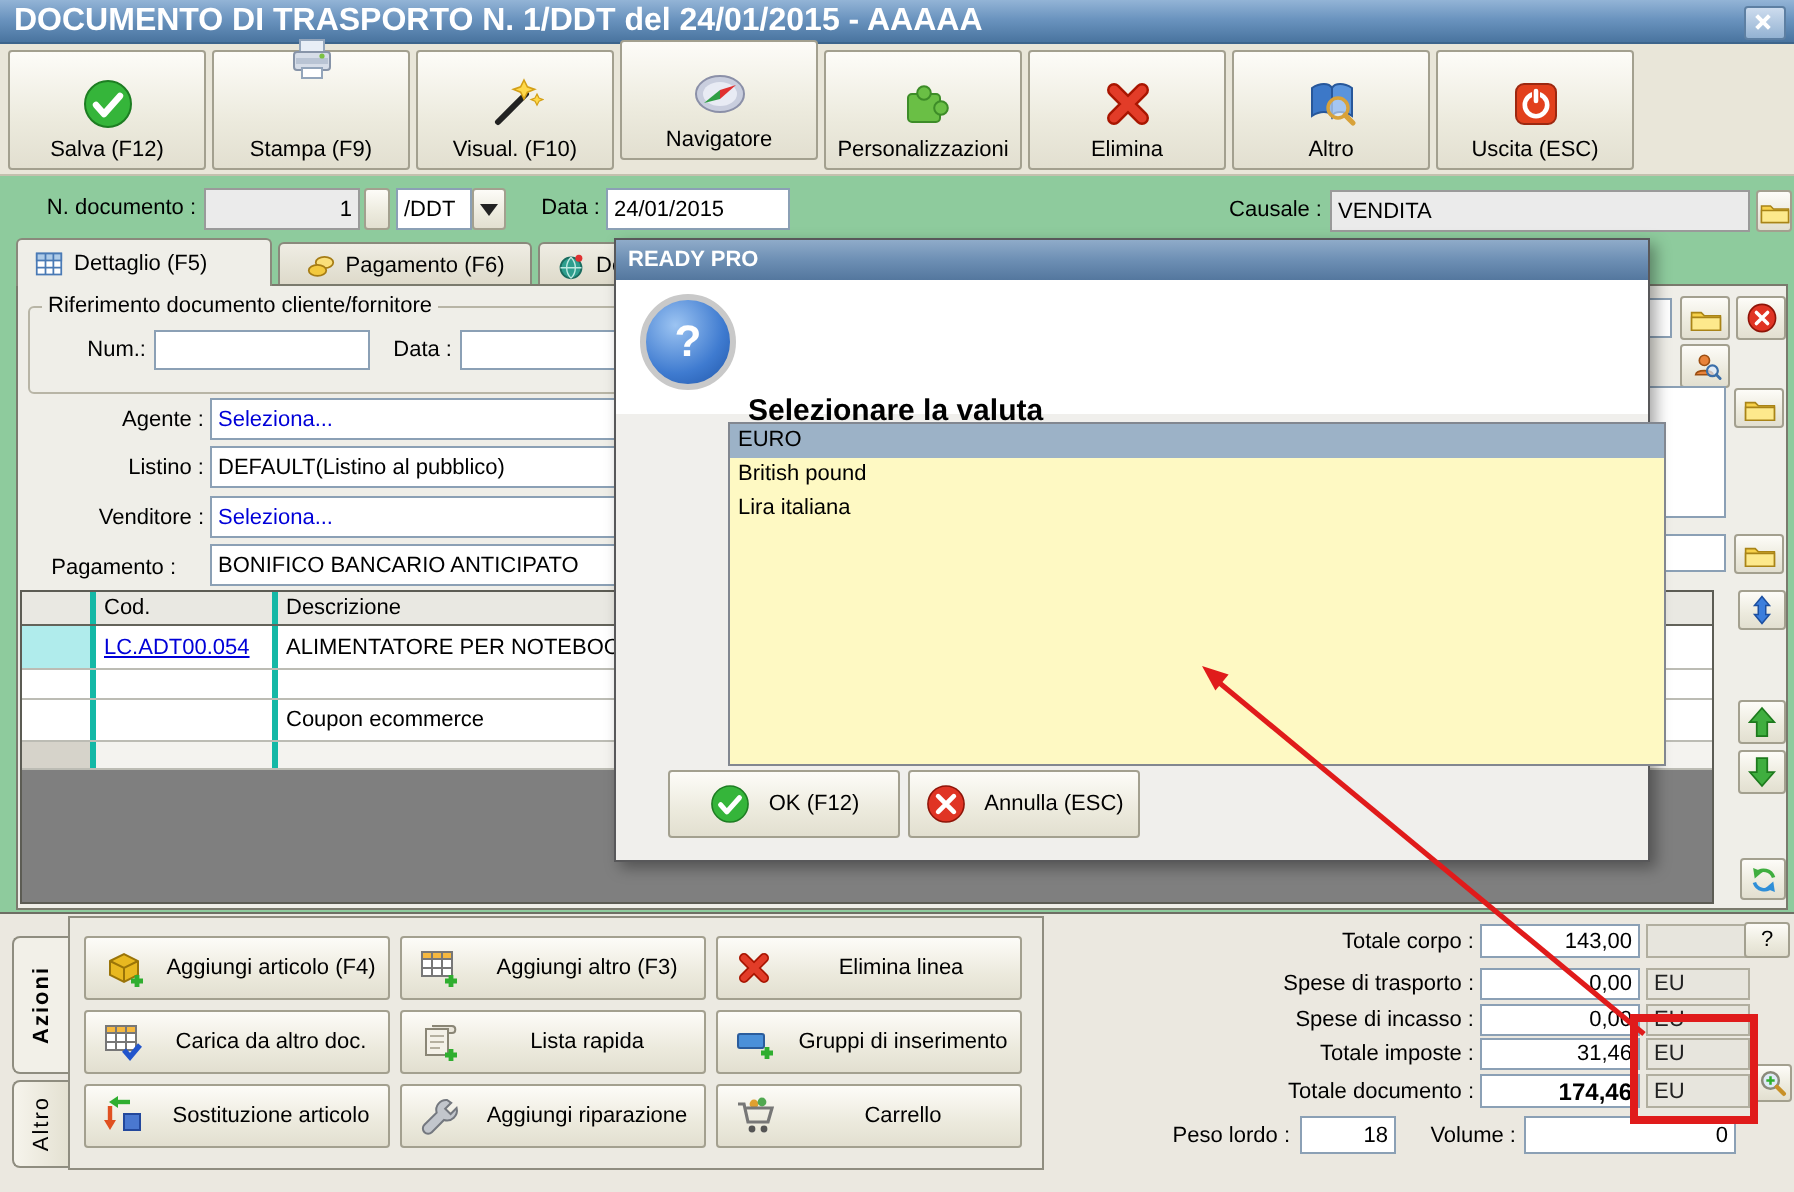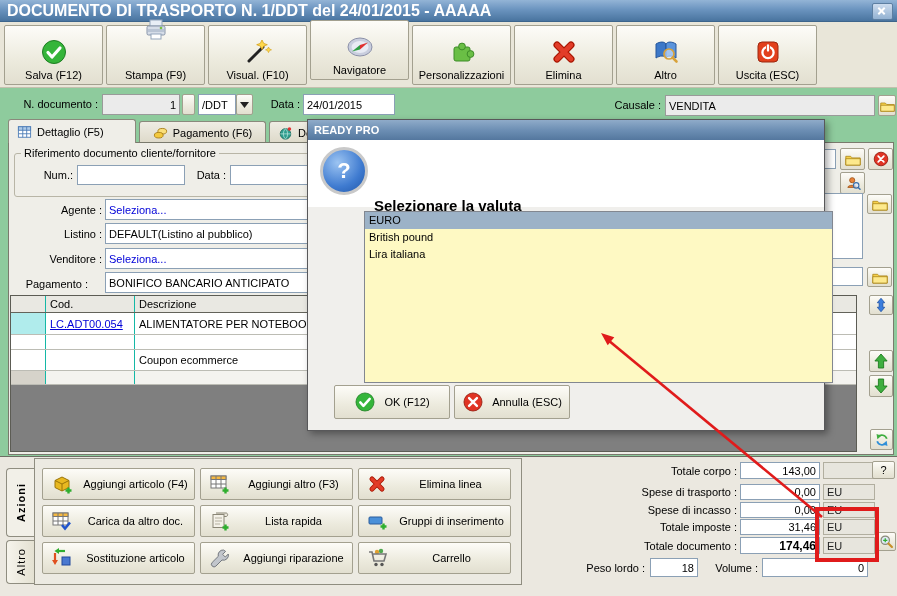--- a/index.html
+++ b/index.html
@@ -26,21 +26,21 @@
   .ulink{color:#0000d8;text-decoration:underline;}
   .tab{display:flex;align-items:center;gap:5px;padding:0 8px;border:1px solid #8a897c;border-bottom:none;
     border-radius:3px 3px 0 0;background:linear-gradient(#efede4,#ddd9c9);}
   .tab.sel{background:#efeee8;height:24px;z-index:3;}
   .panel{left:8px;top:142px;width:886px;height:313px;background:#efeee8;border:1px solid #7a7a6d;}
   fieldset.rif{position:absolute;left:14px;top:147px;width:368px;height:48px;margin:0;
     border:1px solid #b8b5a6;border-radius:3px;padding:0;}
   fieldset.rif legend{font-size:11px;margin-left:6px;padding:0 3px;}
   .thead{background:#e9e8e2;border-bottom:1px solid #63635a;font-size:11px;}
   .trow{background:#fff;border-bottom:1px solid #bcbcb4;}
-  .tc{border-right:1px solid #14b8a6;padding:0 4px;display:flex;align-items:center;overflow:hidden;white-space:nowrap;}
+  .tc{border-right:3px solid #14b8a6;padding:0 4px;display:flex;align-items:center;overflow:hidden;white-space:nowrap;}
   .vtab{display:flex;align-items:center;justify-content:center;background:linear-gradient(90deg,#f6f4ec,#e4e1d2);
     border:1px solid #8f8d80;border-right:none;border-radius:4px 0 0 4px;}
   .vtab span{writing-mode:vertical-rl;transform:rotate(180deg);letter-spacing:1px;}
   .abtn{justify-content:flex-start;padding-left:8px;gap:10px;}
   .abtn .albl{flex:1;text-align:center;padding-right:6px;}
   .eubox{background:#e7e5dd;border:1px solid #b1ae9f;display:flex;align-items:center;padding-left:3px;color:#222;}
   .dialog{left:307px;top:119px;width:518px;height:312px;background:#f0efec;border:1px solid #58585a;
     box-shadow:3px 3px 7px rgba(0,0,0,.35);z-index:10;}
   .dlgtitle{position:absolute;left:0;top:0;right:0;height:20px;
     background:linear-gradient(#8fabc9,#6d8fb4 50%,#54779e);display:flex;align-items:center;

